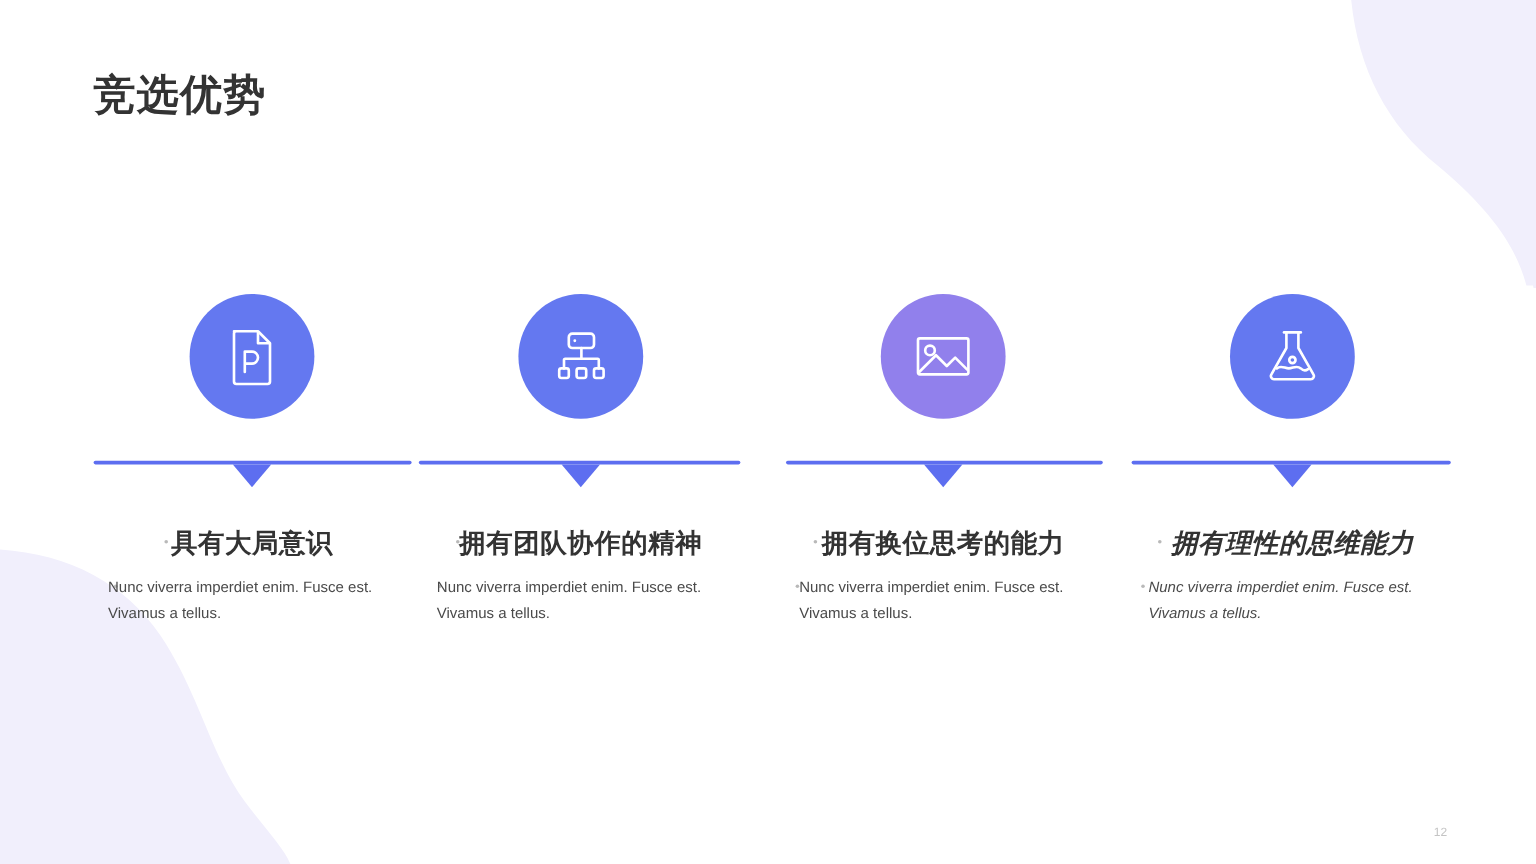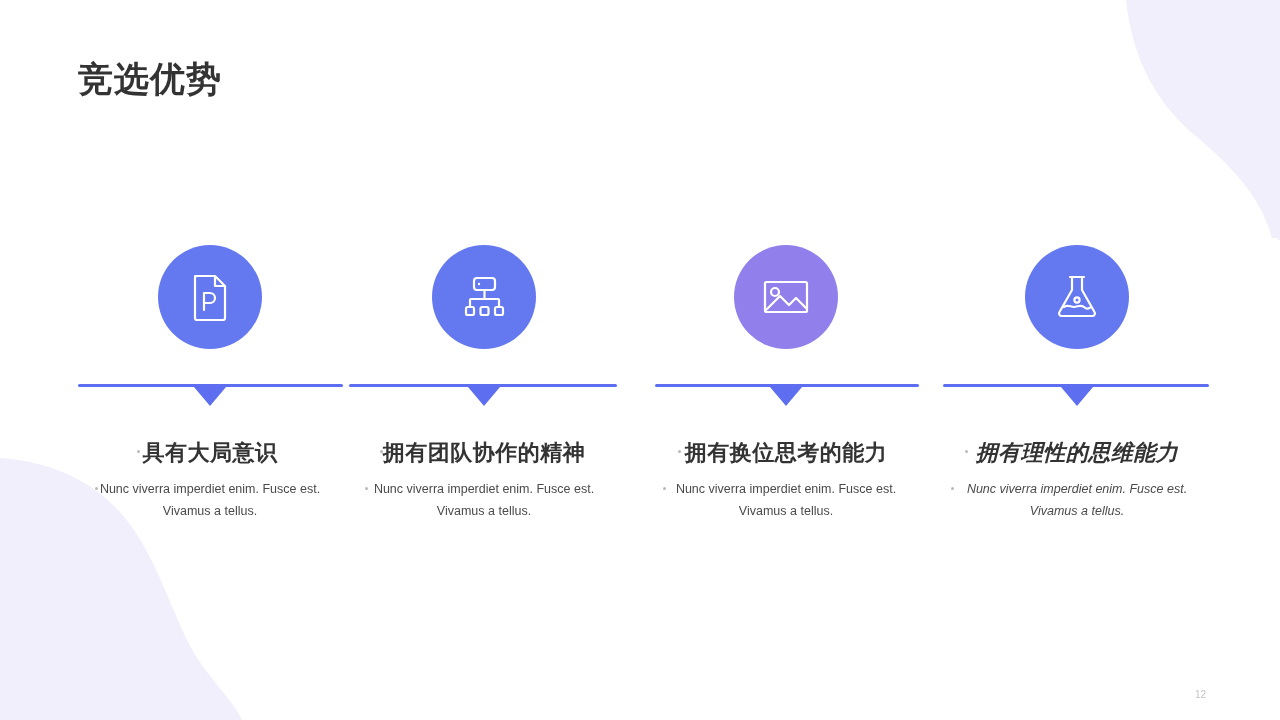--- a/index.html
+++ b/index.html
@@ -126,21 +126,20 @@
     color: #333333;
     white-space: nowrap;
     letter-spacing: 0.5px;
   }
 
   .col-body {
     position: absolute;
     top: 238px;
     left: 26px;
     width: 240px;
-    text-align: center;
     font-size: 12.5px;
     line-height: 22px;
     color: #4a4a4a;
   }
 
   
   .bullet-dot {
     position: absolute;
     width: 3px;
     height: 3px;

